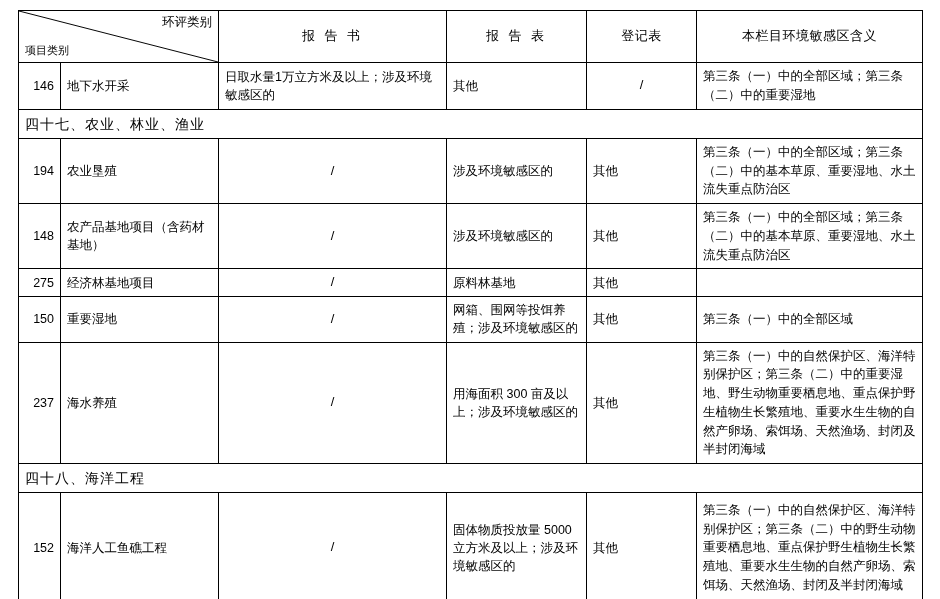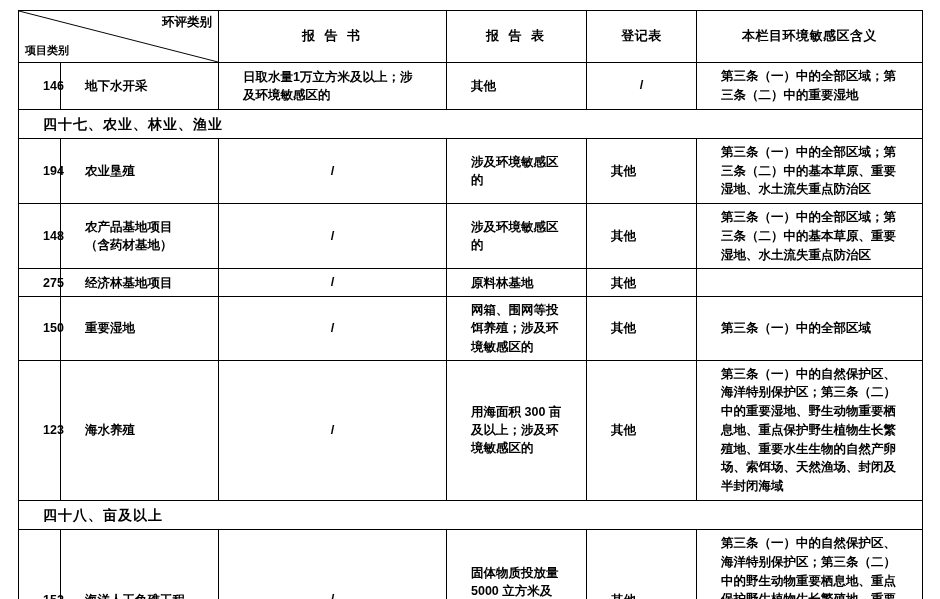--- a/index.html
+++ b/index.html
@@ -24,22 +24,22 @@
   table.doc {
     border-collapse: collapse;
     width: 904px;
     table-layout: fixed;
     font-size: 12.5px;
     line-height: 1.45;
   }
   table.doc td, table.doc th {
     border: 1px solid #000000;
     vertical-align: middle;
-    padding: 4px 24px;
-    font-weight: bold;
+    padding: 4px 6px;
+    font-weight: normal;
     box-sizing: border-box;
   }
   
   col.c-num  { width: 42px; }
   col.c-cat  { width: 158px; }
   col.c-rep  { width: 228px; }
   col.c-tab  { width: 140px; }
   col.c-reg  { width: 110px; }
   col.c-sens { width: 226px; }
 
@@ -161,30 +161,30 @@
       <tr style="height:44px;">
         <td class="num">150</td>
         <td class="catname">重要湿地</td>
         <td class="slash">/</td>
         <td class="lft">网箱、围网等投饵养殖；涉及环境敏感区的</td>
         <td class="lft">其他</td>
         <td class="sens">第三条（一）中的全部区域</td>
       </tr>
 
       <tr style="height:108px;">
-        <td class="num">123</td>
+        <td class="num">237</td>
         <td class="catname">海水养殖</td>
         <td class="slash">/</td>
         <td class="lft">用海面积 300 亩及以上；涉及环境敏感区的</td>
         <td class="lft">其他</td>
         <td class="sens">第三条（一）中的自然保护区、海洋特别保护区；第三条（二）中的重要湿地、野生动物重要栖息地、重点保护野生植物生长繁殖地、重要水生生物的自然产卵场、索饵场、天然渔场、封闭及半封闭海域</td>
       </tr>
 
       <tr class="section-row">
-        <td colspan="6">四十八、亩及以上</td>
+        <td colspan="6">四十八、海洋工程</td>
       </tr>
 
       <tr style="height:110px;">
         <td class="num">152</td>
         <td class="catname">海洋人工鱼礁工程</td>
         <td class="slash">/</td>
         <td class="lft">固体物质投放量 5000 立方米及以上；涉及环境敏感区的</td>
         <td class="lft">其他</td>
         <td class="sens">第三条（一）中的自然保护区、海洋特别保护区；第三条（二）中的野生动物重要栖息地、重点保护野生植物生长繁殖地、重要水生生物的自然产卵场、索饵场、天然渔场、封闭及半封闭海域</td>
       </tr>

